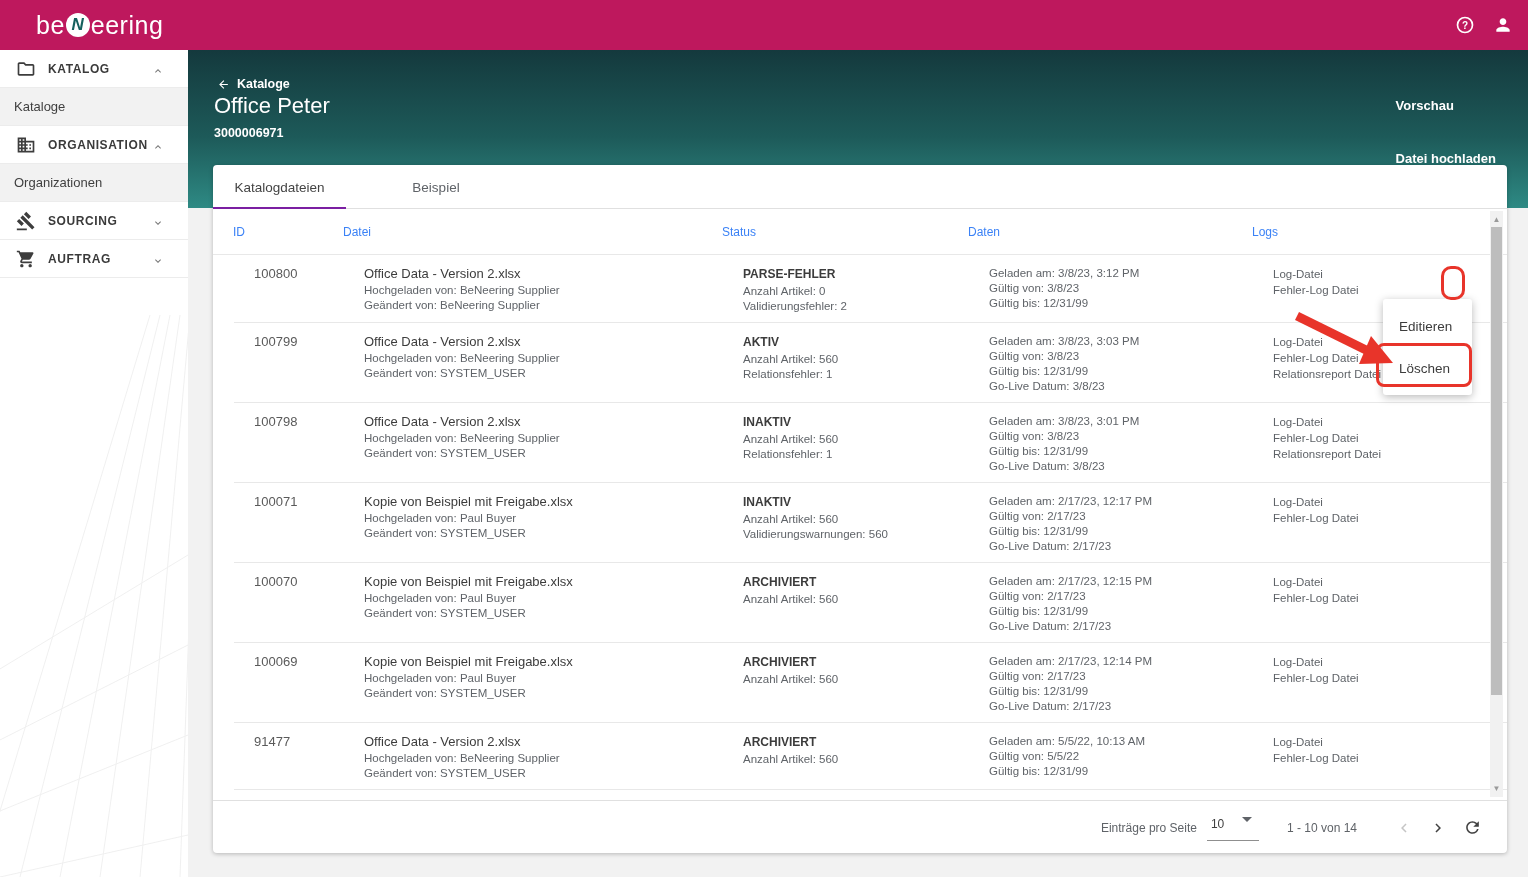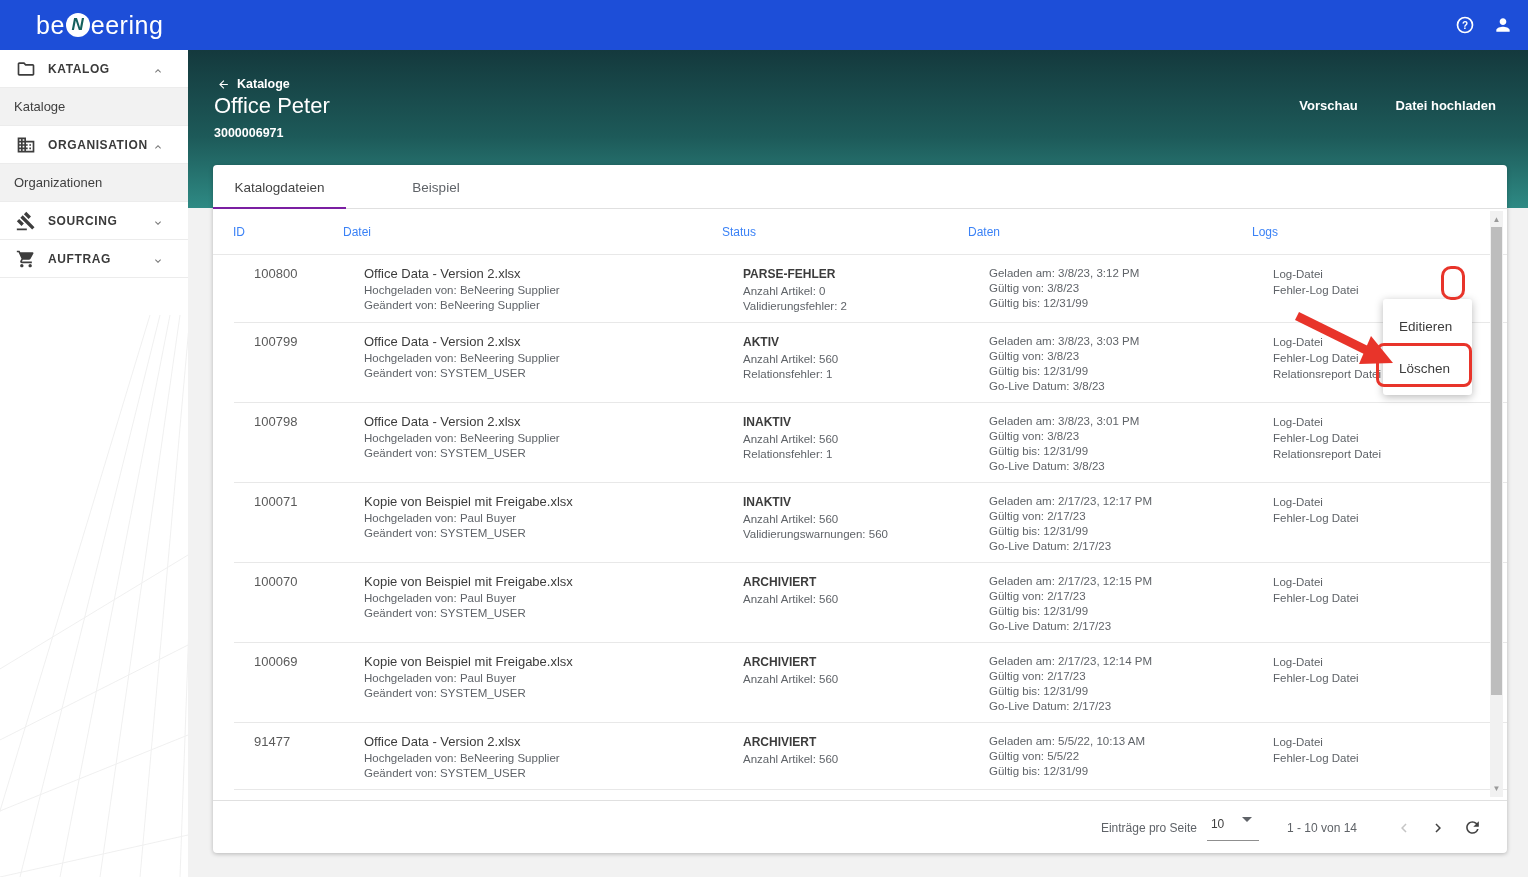--- a/index.html
+++ b/index.html
@@ -1,41 +1,41 @@
 <!DOCTYPE html>
 <html><head>
 <meta charset="utf-8">
 <style>
   * { margin:0; padding:0; box-sizing:border-box; }
   html,body { width:1528px; height:877px; overflow:hidden; font-family:"Liberation Sans", sans-serif; background:#f2f2f2; }
   .stage { position:relative; width:1528px; height:877px; }
 
   
-  .topbar { position:absolute; left:0; top:0; width:1528px; height:50px; background:#1d4ed8; z-index:30; display:flex; align-items:center;text-align:center; }
+  .topbar { position:absolute; left:0; top:0; width:1528px; height:50px; background:#be185d; z-index:30; display:flex; align-items:center;text-align:center; }
   .logo { position:absolute; left:36px; top:0; height:50px; display:flex; align-items:center; color:#fff; font-size:25px; font-weight:400; letter-spacing:.5px; }
   .logo .circ { display:inline-flex; width:24px; height:24px; border-radius:50%; background:#ffffff; color:#15605d; font-weight:700; font-size:17px; align-items:center; justify-content:center; margin:0 1px; font-style:italic; }
   .topbar-icons { position:absolute; right:14px; top:0; height:50px; display:flex; align-items:center; gap:16px; }
   .tb-icon { width:22px; height:22px; display:flex; align-items:center; justify-content:center; cursor:pointer; }
 
   
   .sidebar { position:absolute; left:0; top:50px; width:188px; height:827px; background:#ffffff; z-index:20; overflow:hidden; }
   .side-row { position:relative; height:38px; display:flex; align-items:center; border-bottom:1px solid #ececec; background:#fff; cursor:pointer; }
   .side-row.sub { background:#f2f2f2; padding-left:14px; font-size:13px; color:#3f3f3f; }
   .side-row.section { padding-left:16px; }
   .side-row.section .s-ic { width:20px; height:20px; margin-right:12px; color:#3d3d3d; }
   .side-row.section .s-label { font-size:12px; font-weight:700; color:#3a3a3a; letter-spacing:.6px; }
   .side-row .chev { position:absolute; right:24px; width:12px; height:12px; color:#777; }
   .bg-building { position:absolute; left:0; bottom:0; width:188px; height:562px; opacity:.5; pointer-events:none; }
 
   
   .pageheader { position:absolute; left:188px; top:50px; width:1340px; height:158px; background:linear-gradient(180deg,#14393d 0%, #1d5a59 55%, #2e8a84 100%); z-index:5; }
   .back-link { position:absolute; left:28px; top:27px; color:#ffffff; font-size:12.5px; font-weight:700; display:flex; align-items:center; gap:6px; cursor:pointer; }
   .ph-title { position:absolute; left:26px; top:43px; color:#ffffff; font-size:22px; font-weight:500; }
   .ph-sub { position:absolute; left:26px; top:76px; color:#ffffff; font-size:12.5px; font-weight:700; }
-  .ph-actions { position:absolute; right:32px; top:48px; display:flex; gap:38px; }
+  .ph-actions { position:absolute; right:32px; top:48px; display:flex; gap:38px;flex-direction:column; }
   .ph-btn { color:#ffffff; font-size:13px; font-weight:700; cursor:pointer; }
 
   
   .card { position:absolute; left:213px; top:165px; width:1294px; height:688px; background:#ffffff; border-radius:4px; box-shadow:0 1px 4px rgba(0,0,0,.25); z-index:10; }
   .tabs { position:relative; height:44px; border-bottom:1px solid #e0e0e0; display:flex; }
   .tab { height:44px; display:flex; align-items:center; justify-content:center; font-size:13.5px; color:#5f6368; cursor:pointer; }
   .tab.t0 { width:133px; }
   .tab.t1 { width:124px; margin-left:28px; }
   .tab.active { color:#444; }
   .tab-underline { position:absolute; left:0; bottom:-1px; width:133px; height:2px; background:#7b1fa2; }

